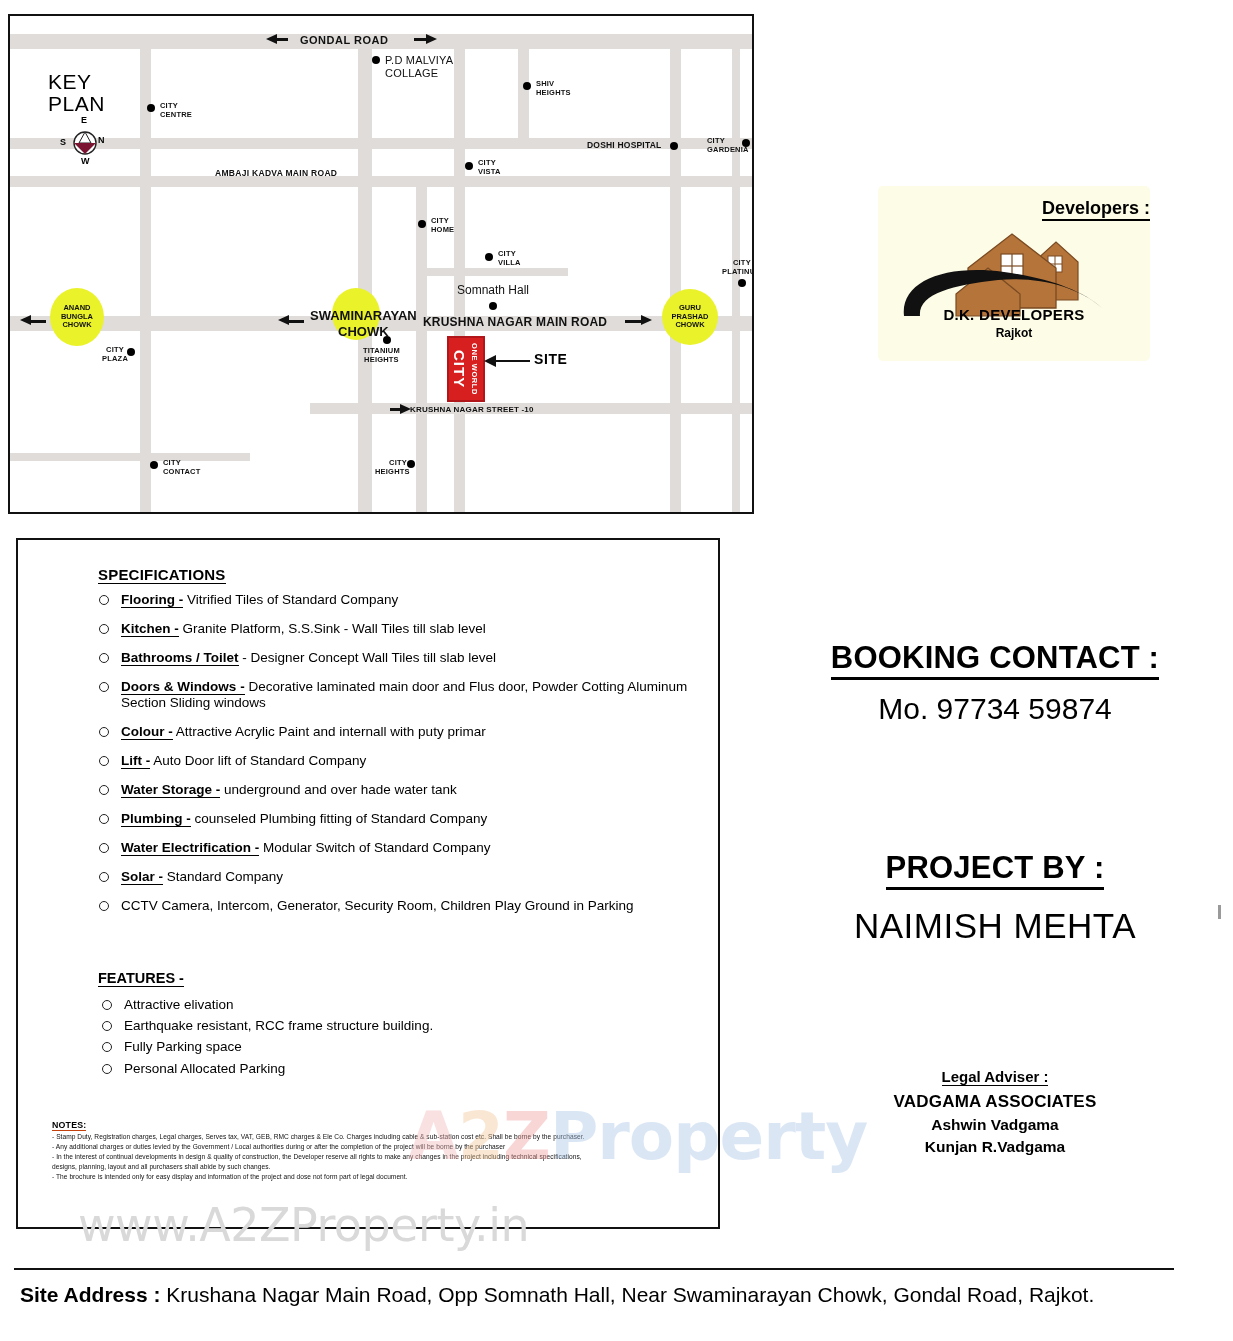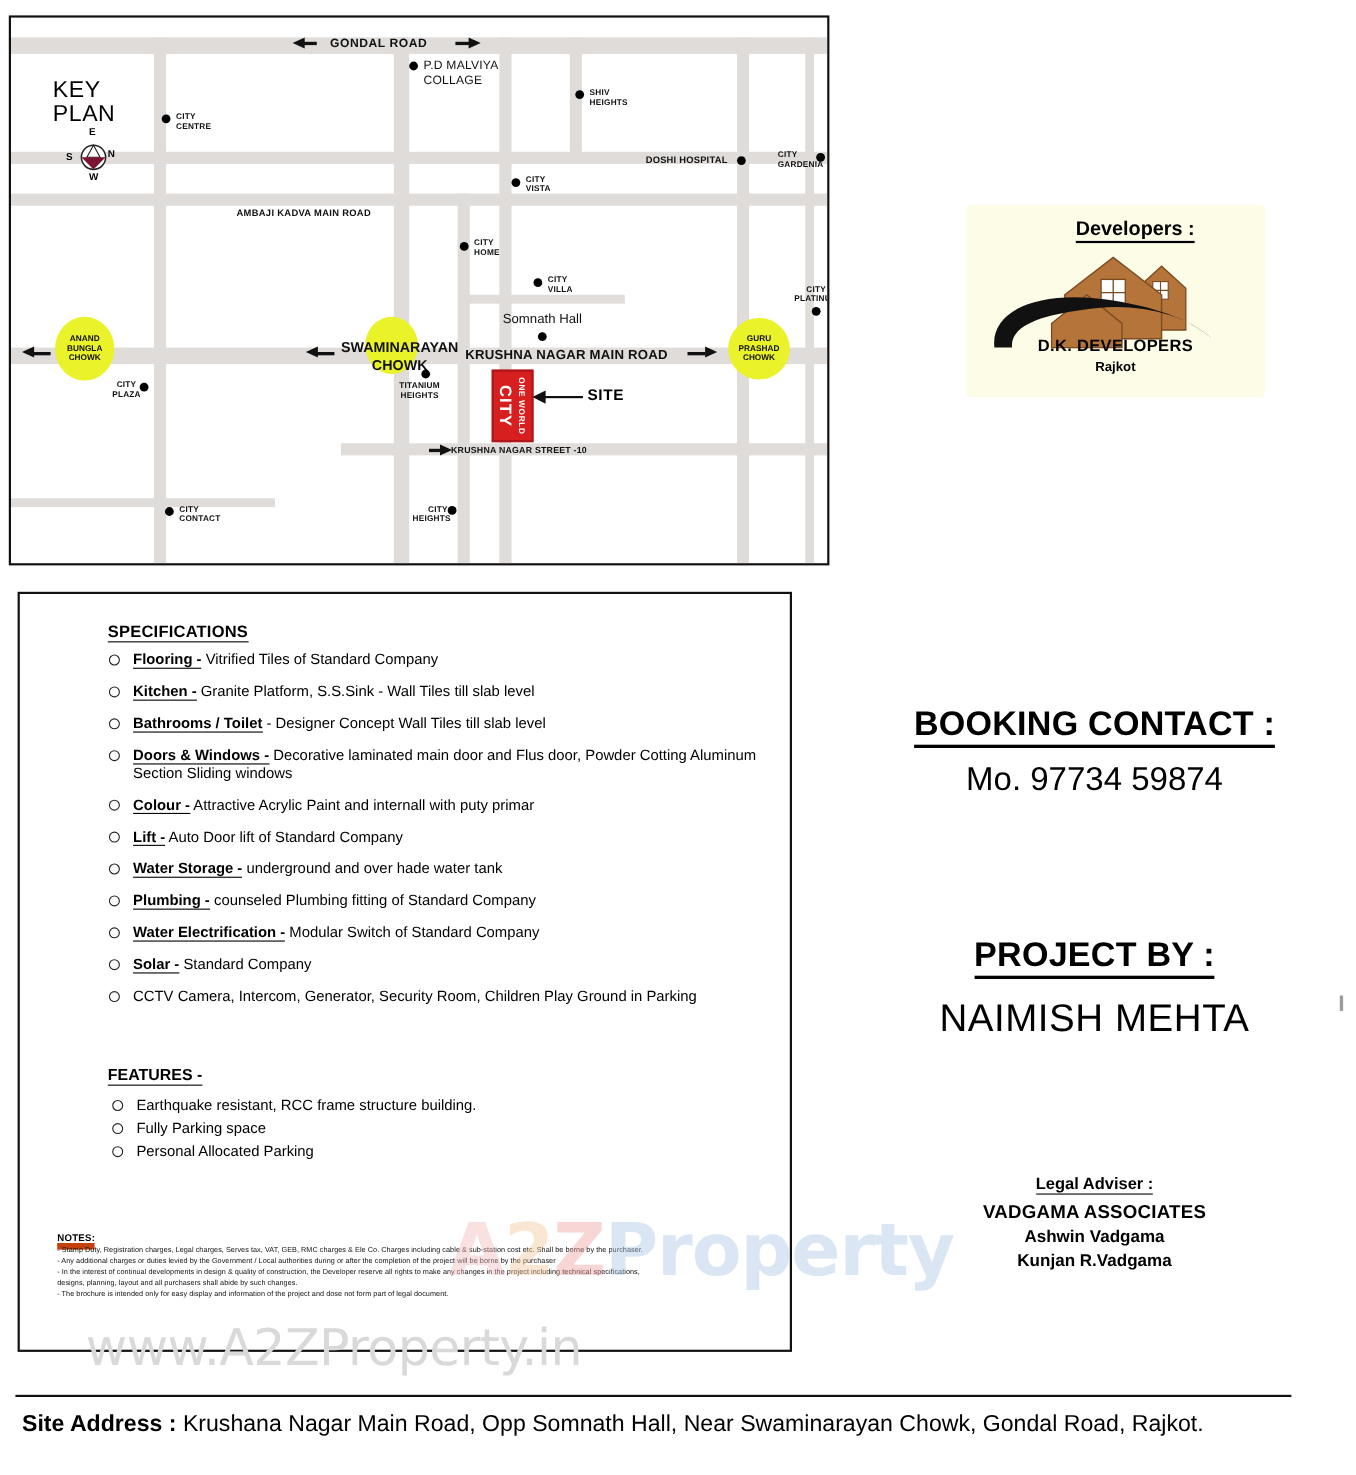--- a/index.html
+++ b/index.html
@@ -53,21 +53,21 @@
                  writing-mode:vertical-rl;text-orientation:mixed;
                  display:flex;align-items:center;justify-content:center;}
   #site-label{position:absolute;left:524px;top:335px;font-size:14px;font-weight:bold;letter-spacing:.6px;}
   #site-arrow-shaft{position:absolute;left:484px;top:344px;width:36px;height:2px;background:#111;}
   #site-arrow-head{position:absolute;left:474px;top:339px;width:0;height:0;
                    border-top:6px solid transparent;border-bottom:6px solid transparent;border-right:12px solid #111;}
 
   
   #dev-box{position:absolute;left:878px;top:186px;width:272px;height:175px;
            background:#fdfce6;border-radius:5px;}
-  #dev-title{position:absolute;left:0;right:0;top:12px;text-align:center;
+  #dev-title{position:absolute;left:0;right:0;top:12px;text-align:right;
              font-size:18px;font-weight:bold;padding-left:36px;}
   #dev-title span{border-bottom:2px solid #000;padding-bottom:1px;}
   #dev-name{position:absolute;left:0;right:0;top:120px;text-align:center;
             font-size:15px;font-weight:bold;letter-spacing:.3px;}
   #dev-city{position:absolute;left:0;right:0;top:140px;text-align:center;
             font-size:12px;font-weight:bold;}
   #dev-art{position:absolute;left:18px;top:42px;width:236px;height:90px;}
 
   
   #spec-box{position:absolute;left:16px;top:538px;width:700px;height:687px;
@@ -84,21 +84,21 @@
 
   #feat-title{position:absolute;left:80px;top:430px;font-size:14.5px;font-weight:bold;}
   #feat-title span{border-bottom:1.5px solid #000;}
   #feat-list{position:absolute;left:80px;top:456px;width:600px;}
   .feat-item{position:relative;padding-left:26px;margin-bottom:3px;font-size:13.5px;line-height:1.35;}
   .feat-item .bul{position:absolute;left:4px;top:4px;width:8px;height:8px;
                   border:1.6px solid #222;border-radius:50%;}
 
   #notes{position:absolute;left:34px;top:580px;width:650px;}
   #notes .nt{font-size:8.8px;font-weight:bold;letter-spacing:.2px;margin-bottom:2px;}
-  #notes .nt span{border-bottom:6px solid #c2410c;}
+  #notes .nt span{border-bottom:1px solid #c2410c;}
   #notes .nl{font-size:6.6px;line-height:1.5;color:#111;letter-spacing:.05px;}
 
   
   #booking-title{position:absolute;left:760px;top:640px;width:470px;text-align:center;
                  font-size:31px;font-weight:bold;letter-spacing:.2px;}
   #booking-title span{border-bottom:3px solid #000;padding-bottom:2px;}
   #booking-num{position:absolute;left:760px;top:692px;width:470px;text-align:center;
                font-size:30px;font-weight:normal;}
   #project-title{position:absolute;left:760px;top:850px;width:470px;text-align:center;
                  font-size:31px;font-weight:bold;letter-spacing:.2px;}
@@ -166,21 +166,21 @@
     <div class="cl" style="left:-2px;top:17px;">S</div>
     <div class="cl" style="left:36px;top:15px;">N</div>
   </div>
 
   <div class="roadname" style="left:290px;top:18px;font-size:11px;letter-spacing:.5px;">GONDAL ROAD</div>
   <div class="arwbar" style="left:264px;top:22px;width:14px;"></div>
   <div class="arw l" style="left:256px;top:18px;"></div>
   <div class="arwbar" style="left:404px;top:22px;width:14px;"></div>
   <div class="arw r" style="left:416px;top:18px;"></div>
 
-  <div class="roadname" style="left:205px;top:172px;font-size:8.5px;letter-spacing:.3px;">AMBAJI KADVA MAIN ROAD</div>
+  <div class="roadname" style="left:205px;top:152px;font-size:8.5px;letter-spacing:.3px;">AMBAJI KADVA MAIN ROAD</div>
 
   <div class="roadname" style="left:413px;top:299px;font-size:12px;letter-spacing:.2px;">KRUSHNA NAGAR  MAIN ROAD</div>
   <div class="arwbar" style="left:278px;top:304px;width:16px;"></div>
   <div class="arw l" style="left:268px;top:299px;"></div>
   <div class="arwbar" style="left:20px;top:304px;width:16px;"></div>
   <div class="arw l" style="left:10px;top:299px;"></div>
   <div class="arwbar" style="left:615px;top:304px;width:16px;"></div>
   <div class="arw r" style="left:631px;top:299px;"></div>
 
   <div class="roadname" style="left:400px;top:389px;font-size:8px;letter-spacing:.2px;">KRUSHNA NAGAR  STREET -10</div>
@@ -358,20 +358,21 @@
     <div class="spec-item"><span class="bul"></span><span class="k">Lift -</span><span class="v"> Auto Door lift of Standard Company</span></div>
     <div class="spec-item"><span class="bul"></span><span class="k">Water Storage -</span><span class="v"> underground and over hade water tank</span></div>
     <div class="spec-item"><span class="bul"></span><span class="k">Plumbing -</span><span class="v"> counseled Plumbing fitting of Standard Company</span></div>
     <div class="spec-item"><span class="bul"></span><span class="k">Water Electrification -</span><span class="v"> Modular Switch of Standard Company</span></div>
     <div class="spec-item"><span class="bul"></span><span class="k">Solar -</span><span class="v"> Standard Company</span></div>
     <div class="spec-item"><span class="bul"></span><span class="v">CCTV Camera, Intercom, Generator, Security Room, Children Play Ground in Parking</span></div>
   </div>
 
   <div id="feat-title"><span>FEATURES -</span></div>
   <div id="feat-list">
+    <div class="feat-item"><span class="bul"></span><span>Attractive elivation</span></div>
     <div class="feat-item"><span class="bul"></span><span>Earthquake resistant, RCC frame structure building.</span></div>
     <div class="feat-item"><span class="bul"></span><span>Fully Parking space</span></div>
     <div class="feat-item"><span class="bul"></span><span>Personal Allocated Parking</span></div>
   </div>
 
   <div id="notes">
     <div class="nt"><span>NOTES:</span></div>
     <div class="nl">- Stamp Duty, Registration charges,  Legal charges, Serves tax, VAT, GEB, RMC charges &amp; Ele  Co. Charges including cable &amp; sub-station cost etc. Shall be borne by the purchaser.</div>
     <div class="nl">- Any additional charges or duties levied by the Government / Local authorities during or after the completion of the project will be borne by the purchaser</div>
     <div class="nl">- In the interest of continual  developments in design &amp; quality  of construction, the Developer reserve all rights to make any changes in the project including technical specifications,</div>

